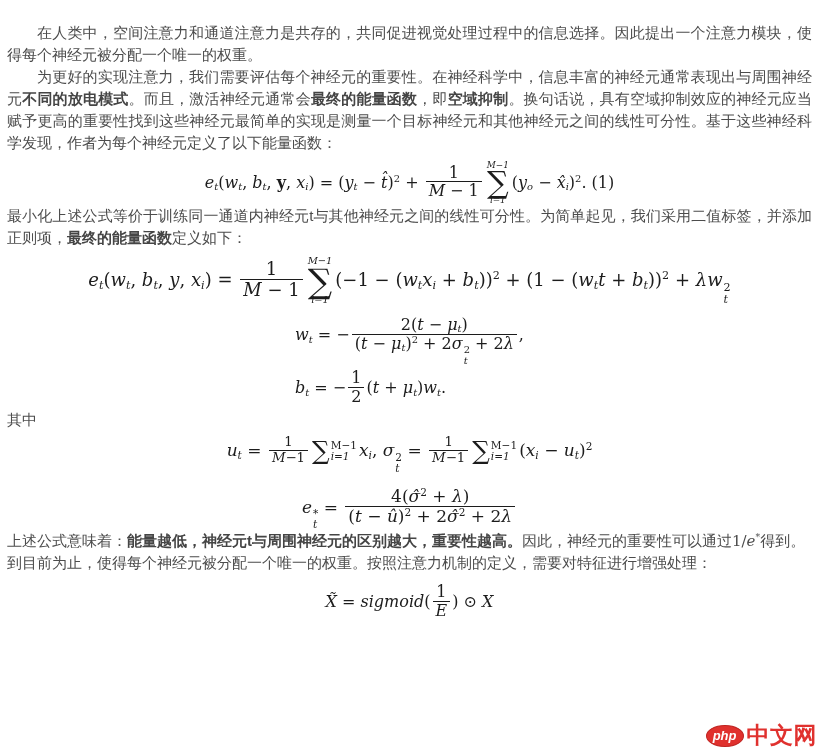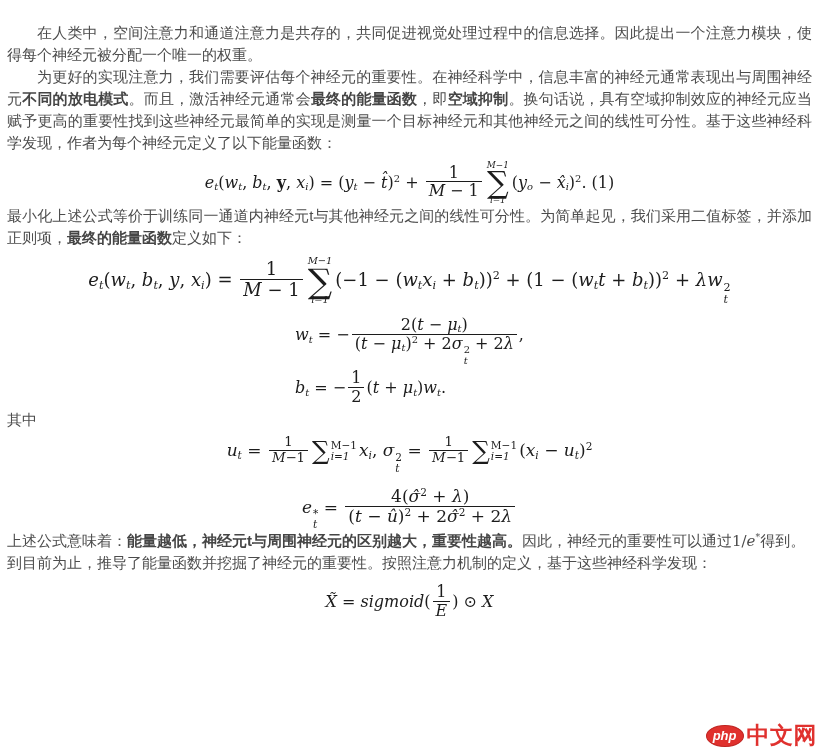--- a/index.html
+++ b/index.html
@@ -158,21 +158,21 @@
       </span><span class="mr">(</span><span class="mi">x</span><sub class="mi">i</sub><span class="mr"> − </span><span class="mi">u</span><sub class="mi">t</sub><span class="mr">)</span><sup class="mr">2</sup></div>
 
 
   <div class="formula fs17 mt-f5"><span class="mi">e</span><span class="supsub">
         <span class="ssup">*</span>
         <span class="ssub">t</span>
       </span><span class="mr"> = </span><span class="frac"><span class="fn"><span class="mr">4(</span><span class="mi">σ̂</span><sup class="mr">2</sup><span class="mr"> + </span><span class="mi">λ</span><span class="mr">)</span></span><span class="fd"><span class="mr">(</span><span class="mi">t</span><span class="mr"> − </span><span class="mi">û</span><span class="mr">)</span><sup class="mr">2</sup><span class="mr"> + 2</span><span class="mi">σ̂</span><sup class="mr">2</sup><span class="mr"> + 2</span><span class="mi">λ</span></span></span></div>
 
   <p class="para mt-p7"><span>上述公式意味着：</span><span class="bold">能量越低，神经元t与周围神经元的区别越大，重要性越高。</span><span>因此，神经元的重要性可以通过</span><span class="mtx">1/</span><span class="mtx mit">e</span><sup class="mtx">*</sup><span>得到。</span></p>
 
-  <p class="para"><span>到目前为止，推导了能量函数并挖掘了神经元的重要性。按照注意力机制的定义，基于这些神经科学发现：</span></p>
+  <p class="para"><span>到目前为止，使得每个神经元被分配一个唯一的权重。按照注意力机制的定义，需要对特征进行增强处理：</span></p>
 
   <div class="formula fs16 mt-f6"><span class="mi">X̃</span><span class="mr"> = </span><span class="mi">sigmoid</span><span class="mr">(</span><span class="frac"><span class="fn"><span class="mr">1</span></span><span class="fd"><span class="mi">E</span></span></span><span class="mr">)</span><span class="mr"> ⊙ </span><span class="mi">X</span></div>
 
 </div>
 
 <div class="watermark">
   <span class="php-badge">php</span>
   <span class="site-name">中文网</span>
 </div>
 

